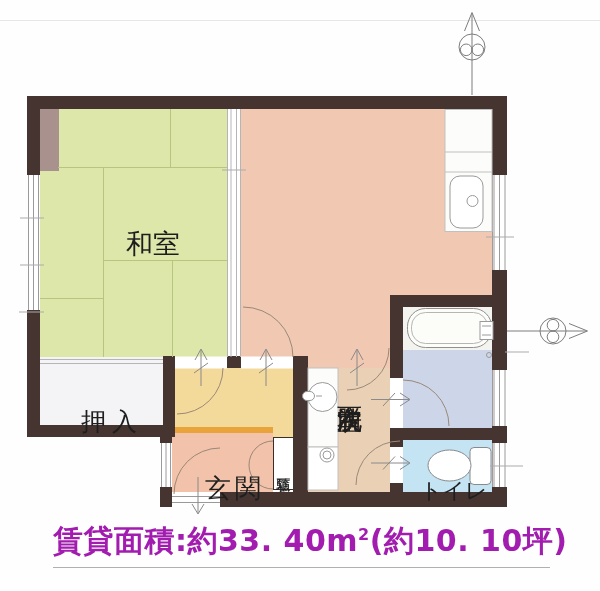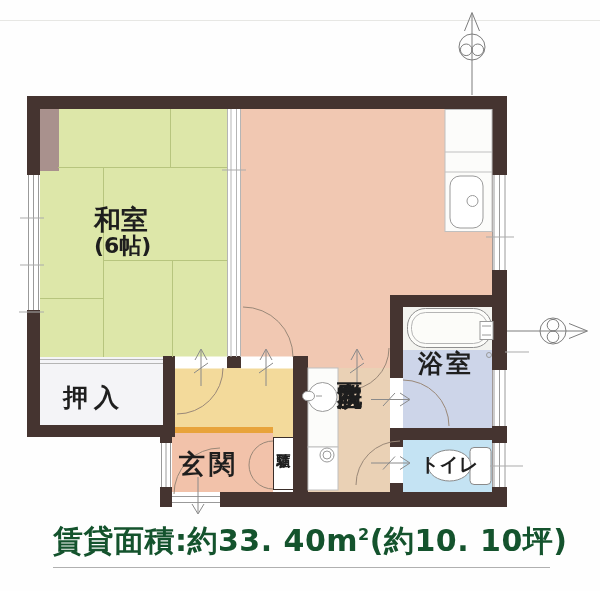--- a/index.html
+++ b/index.html
@@ -1,24 +1,24 @@
 <!DOCTYPE html>
 <html><head>
 <meta charset="utf-8">
 <style>
   html,body{margin:0;padding:0;background:#ffffff;}
   .stage{position:relative;width:600px;height:591px;background:#fefefe;overflow:hidden;
          font-family:"DejaVu Sans","Liberation Sans",sans-serif;}
   .room{position:absolute;}
   .wall{position:absolute;background:#453430;}
-  .lbl{position:absolute;color:#1e1e1e;font-weight:700;text-align:left;line-height:1.05;white-space:nowrap;}
+  .lbl{position:absolute;color:#1e1e1e;font-weight:400;text-align:right;line-height:1.05;white-space:nowrap;margin-top:24px;}
   .v{writing-mode:vertical-rl;text-orientation:upright;white-space:normal;line-height:1.0;}
   svg.overlay{position:absolute;left:0;top:0;pointer-events:none;}
   .footer{position:absolute;left:53px;top:521px;width:497px;padding-bottom:5px;
-          border-bottom:1.5px solid #b0b0b0;color:#14532d;font-weight:bold;
+          border-bottom:1.5px solid #b0b0b0;color:#a21caf;font-weight:bold;
           font-size:30px;letter-spacing:0.5px;white-space:nowrap;}
   .footer sup{font-size:16px;}
   .scanline{position:absolute;left:0;top:20px;width:600px;height:1px;background:#e7e7e4;}
 </style>
 </head>
 <body>
 
 <div class="stage">
 
   <div class="scanline"></div>
@@ -162,25 +162,23 @@
     </g>
 
     <g stroke="#ababab" stroke-width="1" fill="none">
       <path d="M20,218 H44 M20,265 H44 M19,312 H44"></path>
       <path d="M486,237 H514 M505,352 H529 M490,466 H523"></path>
       <path d="M222,170 H246"></path>
     </g>
   </svg>
 
   <span class="lbl" style="left:94px;top:206px;width:86px;font-size:27px;">和室</span>
-  <span class="lbl" style="left:94px;top:234px;width:86px;font-size:22px;">(6帖)</span>
   <span class="lbl" style="left:179px;top:451px;width:86px;font-size:26px;letter-spacing:4px;">玄関</span>
   <span class="lbl" style="left:63px;top:385px;width:80px;font-size:25px;letter-spacing:6px;">押入</span>
   <span class="lbl v" style="left:277px;top:443px;font-size:14px;">下駄箱</span>
   <span class="lbl v" style="left:337px;top:363px;font-size:25px;">洗面脱衣室</span>
-  <span class="lbl" style="left:418px;top:351px;width:64px;font-size:25px;letter-spacing:3px;">浴室</span>
-  <span class="lbl" style="left:420px;top:455px;width:56px;font-size:19px;">トイレ</span>
+  <span class="lbl" style="left:420px;top:455px;width:56px;font-size:22px;">トイレ</span>
 
   <div class="footer">
     <span>賃貸面積:</span><span>約33. 40</span><span>m</span><sup>2</sup><span>(約10. 10坪)</span>
   </div>
 
 </div>
 
 </body></html>

